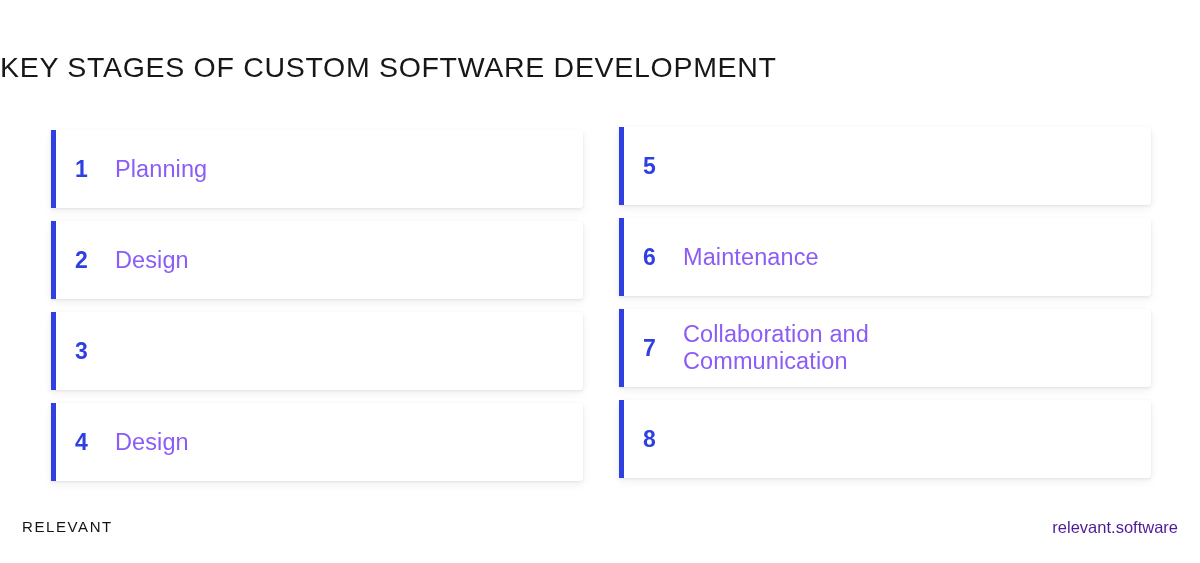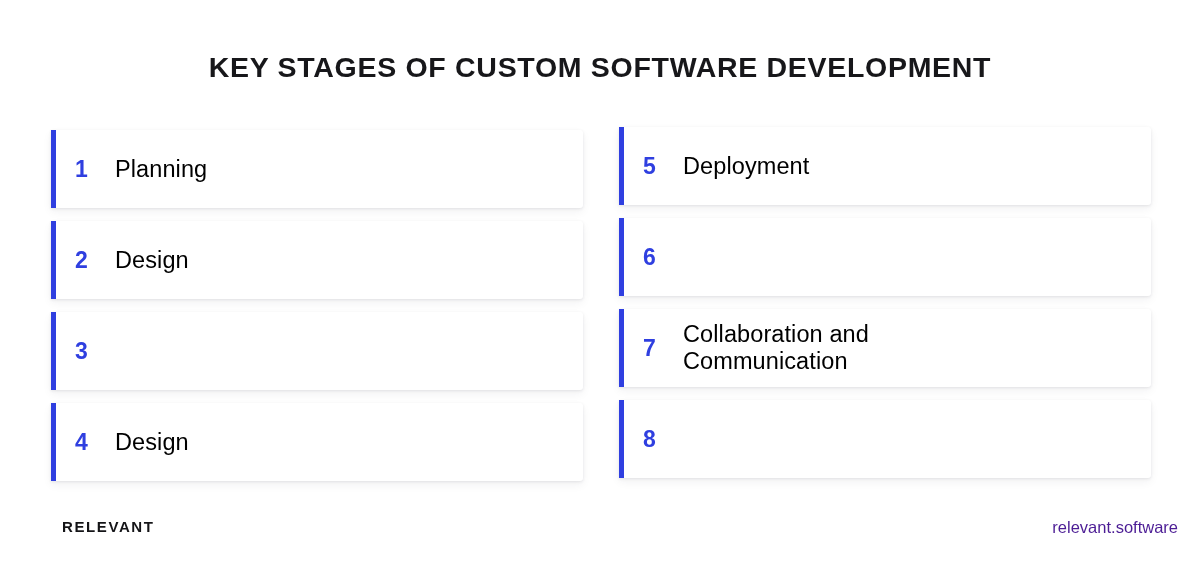--- a/index.html
+++ b/index.html
@@ -21,23 +21,23 @@
     height: 563px;
     box-sizing: border-box;
   }
 
   
   .title {
     position: absolute;
     left: 0;
     top: 50px;
     width: 1200px;
-    text-align: center;
+    text-align: left;
     font-size: 28.5px;
-    font-weight: 700;
+    font-weight: 400;
     letter-spacing: 0.7px;
     color: #17171a;
     line-height: 34px;
     white-space: nowrap;
   }
 
   
   .stages {
     position: absolute;
     left: 51px;
@@ -90,37 +90,36 @@
     box-sizing: border-box;
     font-size: 23px;
     font-weight: 700;
     color: #2f3fe0;
     line-height: 1;
   }
 
   .label {
     font-size: 23.5px;
     font-weight: 300;
-    color: #000000;
+    color: #8b5cf6;
     line-height: 27px;
     letter-spacing: 0.1px;
     white-space: pre-line;
   }
 
   
   .footer-logo {
     position: absolute;
     left: 22px;
     top: 518px;
     font-size: 15px;
-    font-weight: 700;
+    font-weight: 400;
     letter-spacing: 1.6px;
     color: #141417;
     line-height: 18px;
-    margin-left: 40px;
   }
 
   .footer-url {
     position: absolute;
     right: 22px;
     top: 518px;
     font-size: 16.5px;
     font-weight: 300;
     color: #4c1d95;
     line-height: 18px;
@@ -160,26 +159,26 @@
         <span class="label">Design</span>
       </div>
 
     </div>
 
     <div class="column right">
 
       <div class="card">
         <span class="accent"></span>
         <span class="num">5</span>
-        <span class="label">Deployment</span>
       </div>
 
       <div class="card">
         <span class="accent"></span>
         <span class="num">6</span>
+        <span class="label">Maintenance</span>
       </div>
 
       <div class="card">
         <span class="accent"></span>
         <span class="num">7</span>
         <span class="label">Collaboration and
 Communication</span>
       </div>
 
       <div class="card">

